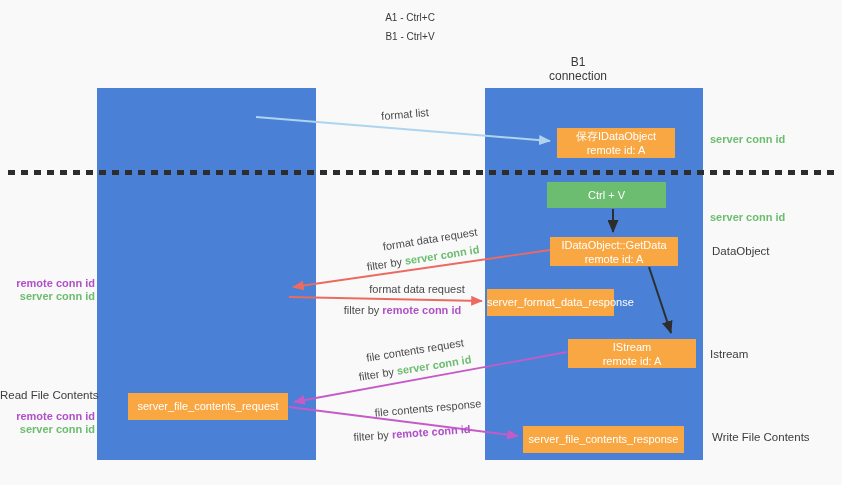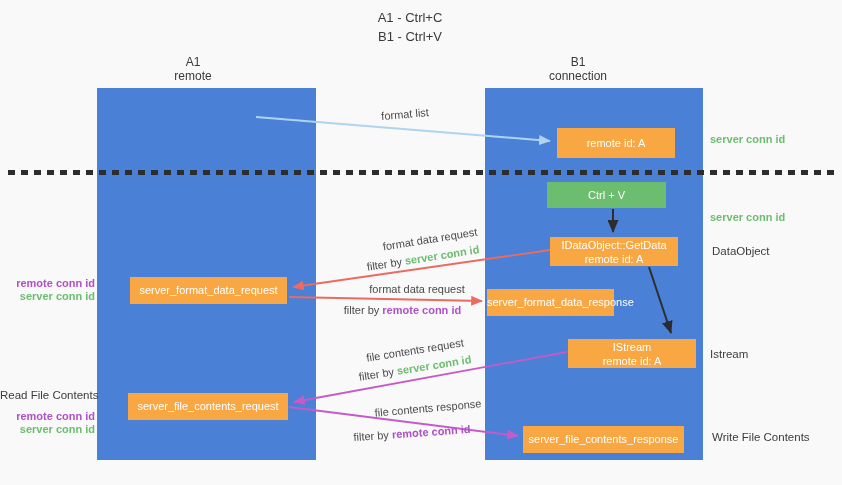--- a/index.html
+++ b/index.html
@@ -3,21 +3,21 @@
 <meta charset="utf-8">
 <style>
   :root{
     --lifeline-blue:#4a80d6; --box-green:#6cbd6f; --box-orange:#f9a742;
     --arrow-light-blue:#aed4ef; --arrow-red:#ec6a60; --arrow-magenta:#c55bc7;
     --arrow-black:#2d2d2d; --label-green:#6cbd6f; --label-purple:#b050c8; --text-dark:#3c3c3c;
   }
   html,body{margin:0;padding:0;}
   body{background:#f9f9f9;font-family:"Liberation Sans",sans-serif;}
   .canvas{position:relative;width:842px;height:485px;background:#f9f9f9;overflow:hidden;}
-  .title{position:absolute;top:8px;left:0;width:820px;text-align:center;font-size:13px;line-height:19px;color:#3a3a3a;}
+  .title{position:absolute;top:8px;left:0;width:820px;text-align:center;font-size:10px;line-height:19px;color:#3a3a3a;}
   .col-header{position:absolute;top:55px;width:120px;text-align:center;font-size:12px;line-height:14px;color:#3a3a3a;}
   .lifeline{position:absolute;top:88px;height:372px;background:var(--lifeline-blue);}
   .lifeline-a{left:97px;width:219px;}
   .lifeline-b{left:485px;width:218px;}
   .dotted{position:absolute;top:170px;left:8px;width:828px;height:5px;
     background:repeating-linear-gradient(90deg,var(--arrow-black) 0 7px,transparent 7px 13px);}
   .arrows{position:absolute;top:0;left:0;width:842px;height:485px;pointer-events:none;}
   .node{position:absolute;color:#fff;text-align:center;font-size:11px;}
   .green-box{background:var(--box-green);}
   .orange-box{background:var(--box-orange);}
@@ -42,24 +42,20 @@
 </head>
 <body>
 
 <div class="canvas">
 
   <div class="title">
     <div>A1 - Ctrl+C</div>
     <div>B1 - Ctrl+V</div>
   </div>
 
-  <div class="col-header" style="left:133px;">
-    <div>A1</div>
-    <div>remote</div>
-  </div>
   <div class="col-header" style="left:518px;">
     <div>B1</div>
     <div>connection</div>
   </div>
 
   <div class="lifeline lifeline-a"></div>
   <div class="lifeline lifeline-b"></div>
 
   <div class="dotted"></div>
 
@@ -82,31 +78,31 @@
     <line x1="613" y1="209" x2="613" y2="232" class="stroke-black" stroke-width="2" marker-end="url(#mblack)"></line>
     <line x1="649" y1="267" x2="671" y2="333" class="stroke-black" stroke-width="2" marker-end="url(#mblack)"></line>
     <line x1="550" y1="250" x2="293" y2="287" class="stroke-red" stroke-width="1.8" marker-end="url(#mred)"></line>
     <line x1="289" y1="297" x2="482" y2="301" class="stroke-red" stroke-width="1.8" marker-end="url(#mred)"></line>
     <line x1="567" y1="352" x2="294" y2="402" class="stroke-magenta" stroke-width="1.8" marker-end="url(#mmag)"></line>
     <line x1="289" y1="407" x2="518" y2="436" class="stroke-magenta" stroke-width="1.8" marker-end="url(#mmag)"></line>
   </svg>
 
 
   <div class="node orange-box two-line" style="left:557px;top:128px;width:118px;height:30px;">
+    <div>保存IDataObject</div>
     <div>remote id: A</div>
   </div>
 
   <div class="node green-box" style="left:547px;top:182px;width:119px;height:26px;line-height:26px;">Ctrl + V</div>
 
   <div class="node orange-box two-line" style="left:550px;top:237px;width:128px;height:29px;line-height:14px;">
     <div>IDataObject::GetData</div>
     <div>remote id: A</div>
   </div>
 
-  <div class="node orange-box" style="left:130px;top:277px;width:157px;height:27px;line-height:27px;">server_format_data_request</div>
 
   <div class="node orange-box" style="left:487px;top:289px;width:127px;height:27px;line-height:27px;">server_format_data_response</div>
 
   <div class="node orange-box two-line" style="left:568px;top:339px;width:128px;height:29px;">
     <div>IStream</div>
     <div>remote id: A</div>
   </div>
 
   <div class="node orange-box" style="left:523px;top:426px;width:161px;height:27px;line-height:27px;">server_file_contents_response</div>
 

